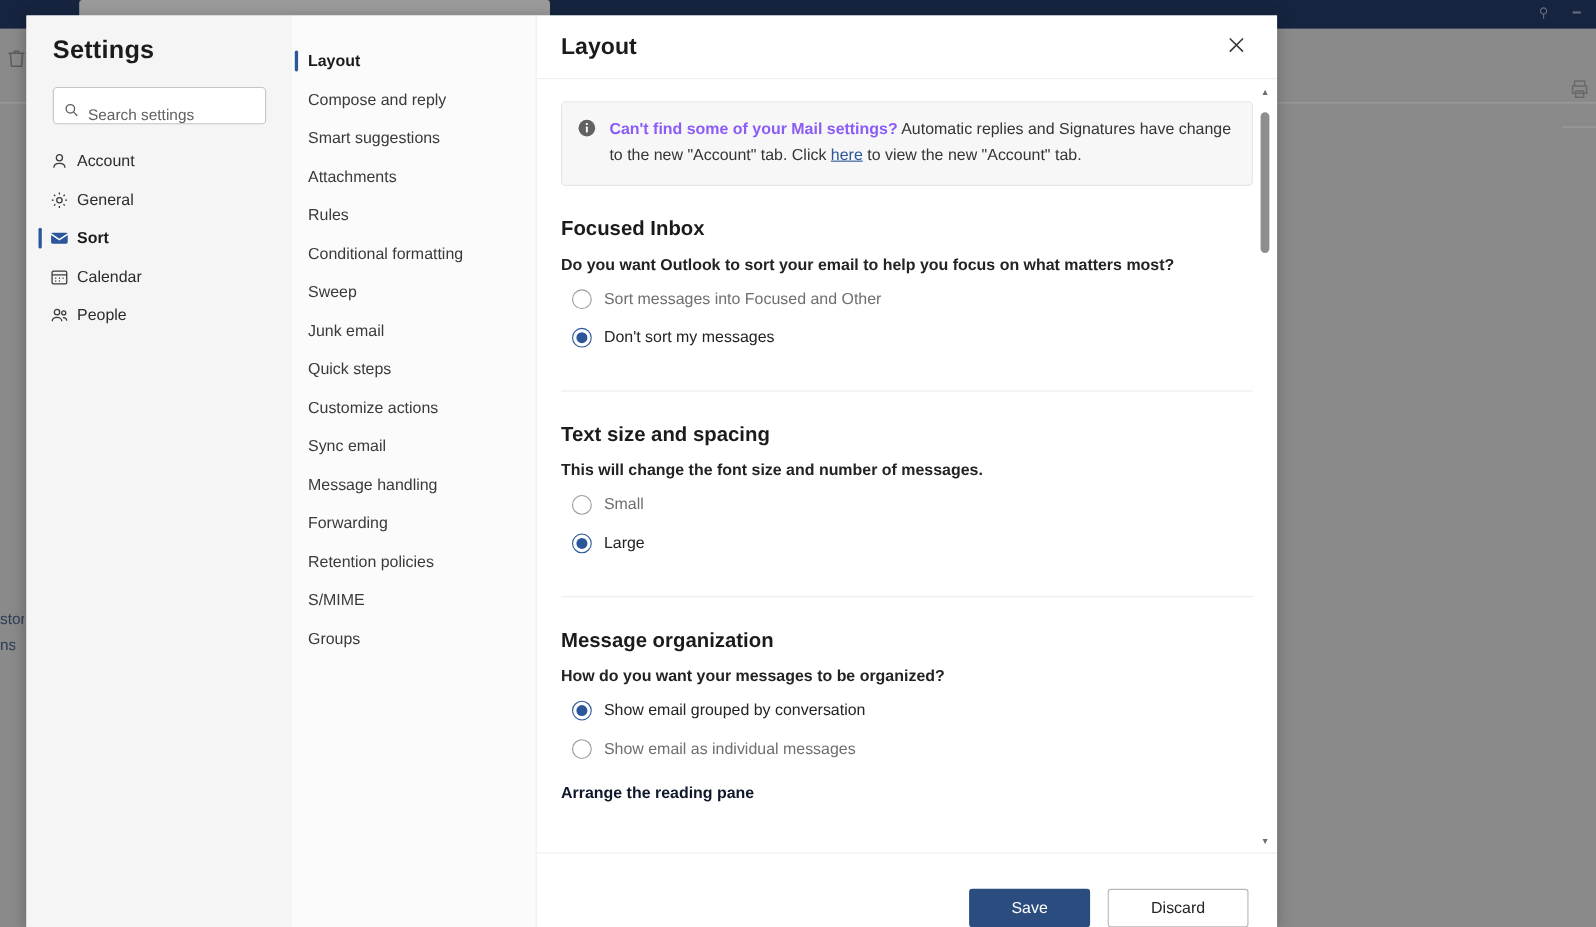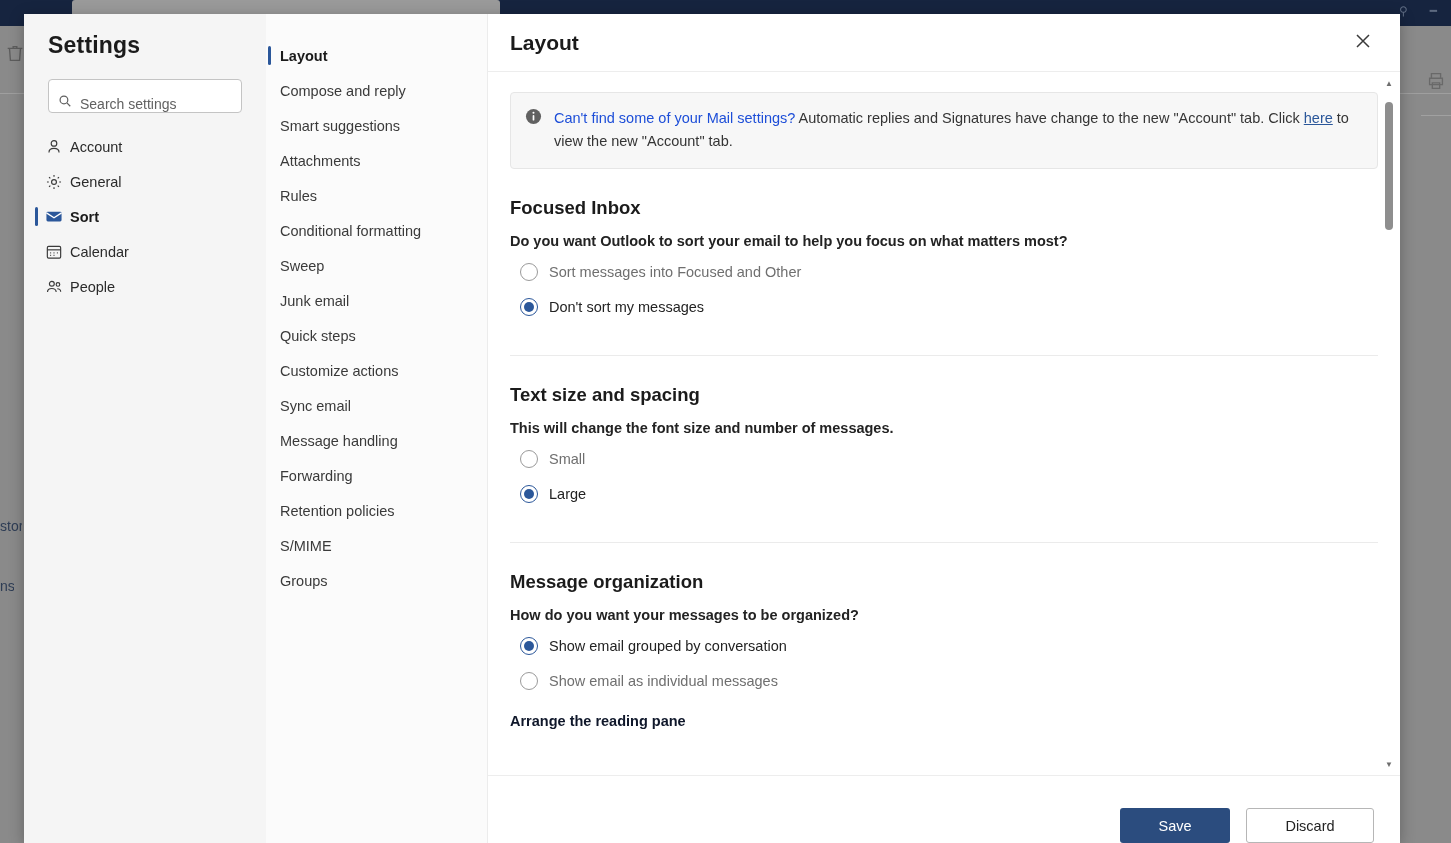--- a/index.html
+++ b/index.html
@@ -54,38 +54,38 @@
     opacity: .5;
   }
   .backdrop-frag {
     position: absolute;
     left: 0;
     color: #2e3d55;
     font-size: 14px;
     white-space: nowrap;
     overflow: hidden;
   }
-  #frag-history { top: 518px; width: 22px; text-align: center; }
+  #frag-history { top: 554px; width: 22px; text-align: center; }
   #frag-options { top: 578px; width: 14px; }
   #backdrop-hrule-1 {
     position: absolute;
     top: 93px; left: 0; width: 1451px; height: 1px;
     background: rgba(255,255,255,.18);
   }
   #backdrop-hrule-2 {
     position: absolute;
     top: 115px; right: 0; width: 30px; height: 1px;
     background: rgba(255,255,255,.2);
   }
 
   
   #settings-dialog {
     position: absolute;
     top: 14px; left: 24px;
-    width: 1376px; height: 829px;
+    width: 1137px; height: 829px;
     background: #ffffff;
     display: flex;
     box-shadow: 0 3px 14px rgba(0,0,0,.28);
     overflow: hidden;
   }
 
   
   #settings-sidebar {
     width: 242px;
     background: #f5f5f5;
@@ -223,21 +223,21 @@
     display: flex;
     gap: 12px;
     max-width: 882px;
   }
   #info-banner-icon { flex-shrink: 0; margin-top: 1px; }
   #banner-text {
     font-size: 14.5px;
     color: #353535;
     line-height: 1.62;
   }
-  #banner-lead { font-weight: normal; color: #1d4ed8; }
+  #banner-lead { font-weight: bold; color: #8b5cf6; }
   #banner-link {
     color: #2b579a;
     text-decoration: underline;
     cursor: pointer;
   }
 
   .section-heading {
     font-size: 18.5px;
     font-weight: bold;
     color: #1b1b1b;

